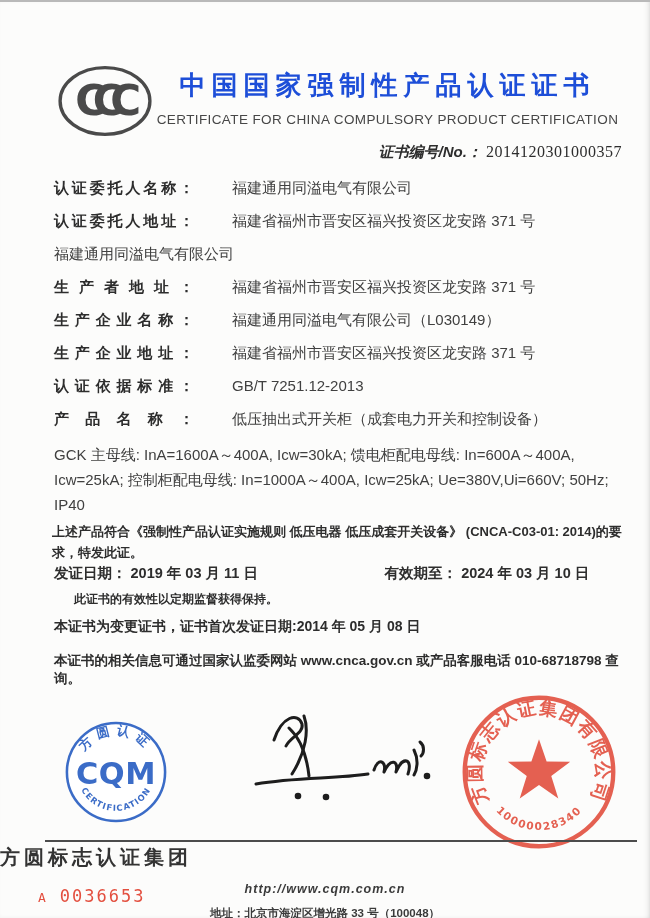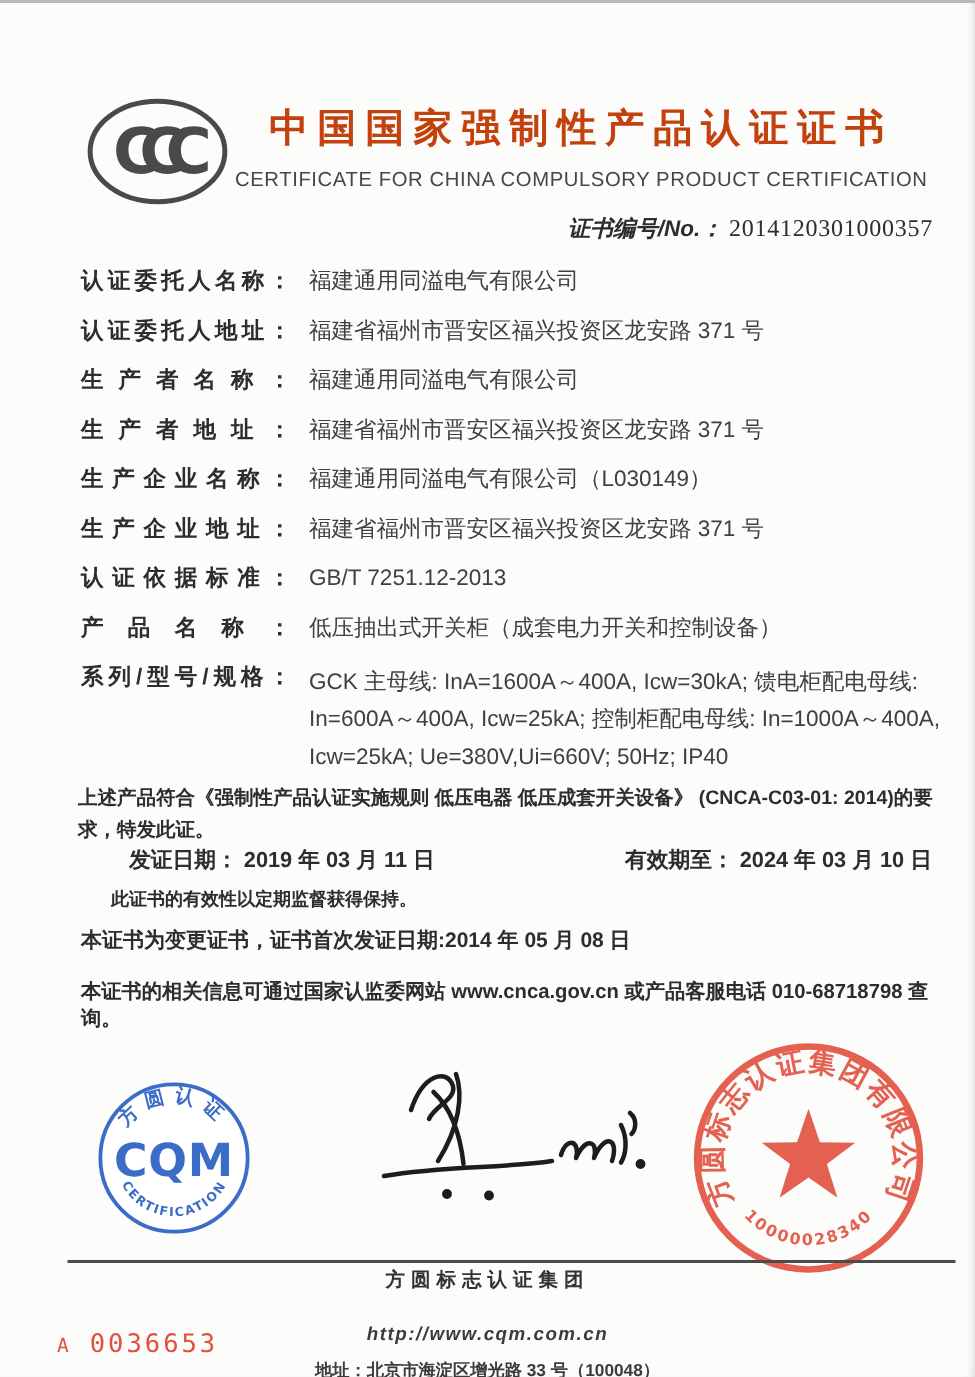--- a/index.html
+++ b/index.html
@@ -7,47 +7,47 @@
     position:relative;width:650px;height:918px;margin:0 auto;
     background:#fcfcfb;overflow:hidden;
     font-family:"Liberation Sans","DejaVu Sans",sans-serif;
     color:#2d2d2d;
     border-top:2px solid #b9b9b9;
     box-shadow:inset -5px 0 7px -6px rgba(0,0,0,.25), inset 0 -4px 6px -5px rgba(0,0,0,.15);
   }
   
   .ccc-logo{position:absolute;left:52px;top:56px;width:106px;height:86px;}
   .title-block{position:absolute;left:150px;right:25px;top:66px;text-align:center;}
-  .cert-title{font-size:26px;font-weight:700;letter-spacing:6px;color:#c2410c;
+  .cert-title{font-size:26px;font-weight:700;letter-spacing:6px;color:#1d4ed8;
     font-family:"Liberation Serif","DejaVu Serif",serif;}
   .cert-subtitle{font-size:13.5px;color:#474747;margin-top:9px;letter-spacing:.4px;}
   .certno-line{position:absolute;right:28px;top:141px;font-size:15px;white-space:nowrap;}
   .certno-label{font-weight:700;font-style:italic;}
   .certno-value{font-family:"Liberation Serif","DejaVu Serif",serif;font-size:16px;letter-spacing:.5px;}
   
   .fields{position:absolute;left:54px;right:22px;top:176px;}
-  .frow{display:flex;margin-bottom:13px;font-size:15px;line-height:20px;}
+  .frow{display:flex;margin-bottom:13px;font-size:15px;line-height:20px;gap:26px;}
   .flabel{flex:0 0 140px;font-weight:700;text-align:justify;text-align-last:justify;margin-right:12px;white-space:normal;}
   .fvalue{flex:1;color:#404040;}
   .series .fvalue{line-height:25px;}
   
   .statement{position:absolute;left:52px;right:24px;top:519px;font-size:13px;font-weight:700;line-height:21px;}
   .dates{position:absolute;left:54px;right:26px;top:562px;display:flex;font-size:14.5px;font-weight:700;}
-  .dates .left{flex:0 0 58%;margin-left:32px;}
+  .dates .left{flex:0 0 58%;}
   .note{position:absolute;left:54px;right:24px;font-weight:700;}
   .note1{top:589px;font-size:12px;margin-left:20px;}
   .note2{top:616px;font-size:14px;}
   .note3{top:650px;font-size:13.5px;}
   
   .cqm-stamp{position:absolute;left:62px;top:716px;width:108px;height:108px;}
   .signature{position:absolute;left:246px;top:698px;width:185px;height:115px;}
   .red-stamp{position:absolute;left:452px;top:688px;width:174px;height:164px;opacity:.9;}
   
   .footer-rule{position:absolute;left:45px;right:13px;top:838px;border-top:2px solid #4c4c4c;}
-  .footer-org{position:absolute;left:0;right:0;top:842px;text-align:center;font-size:13px;
+  .footer-org{position:absolute;left:0;right:0;top:842px;text-align:left;font-size:20px;
     font-weight:700;letter-spacing:4px;color:#333;}
   .footer-addr{position:absolute;left:0;right:0;top:864px;text-align:center;font-size:11.5px;font-weight:700;color:#3b3b3b;margin-top:40px;}
   .footer-url{position:absolute;left:0;right:0;top:880px;text-align:center;font-size:12.5px;
     font-weight:700;letter-spacing:1px;color:#3b3b3b;font-style:italic;}
   .serial{position:absolute;left:38px;top:884px;color:#e34f3f;
     font-family:"DejaVu Sans Mono","Liberation Mono",monospace;font-size:17px;}
   .serial .pfx{font-size:13px;margin-right:14px;}
   .serial .num{letter-spacing:2px;}
 </style>
 </head>
@@ -73,21 +73,20 @@
   <div class="fields">
     <div class="frow">
       <span class="flabel">认证委托人名称：</span>
       <span class="fvalue">福建通用同溢电气有限公司</span>
     </div>
     <div class="frow">
       <span class="flabel">认证委托人地址：</span>
       <span class="fvalue">福建省福州市晋安区福兴投资区龙安路 371 号</span>
     </div>
     <div class="frow">
-      <span class="flabel">生 产 者 名 称 ：</span>
       <span class="fvalue">福建通用同溢电气有限公司</span>
     </div>
     <div class="frow">
       <span class="flabel">生 产 者 地 址 ：</span>
       <span class="fvalue">福建省福州市晋安区福兴投资区龙安路 371 号</span>
     </div>
     <div class="frow">
       <span class="flabel">生产企业名称：</span>
       <span class="fvalue">福建通用同溢电气有限公司（L030149）</span>
     </div>
@@ -97,21 +96,20 @@
     </div>
     <div class="frow">
       <span class="flabel">认证依据标准：</span>
       <span class="fvalue">GB/T 7251.12-2013</span>
     </div>
     <div class="frow">
       <span class="flabel">产 品 名 称 ：</span>
       <span class="fvalue">低压抽出式开关柜（成套电力开关和控制设备）</span>
     </div>
     <div class="frow series">
-      <span class="flabel">系列/型号/规格：</span>
       <span class="fvalue">GCK 主母线: InA=1600A～400A, Icw=30kA; 馈电柜配电母线: In=600A～400A, Icw=25kA; 控制柜配电母线: In=1000A～400A, Icw=25kA; Ue=380V,Ui=660V; 50Hz; IP40</span>
     </div>
   </div>
 
   <div class="statement">上述产品符合《强制性产品认证实施规则 低压电器 低压成套开关设备》 (CNCA-C03-01: 2014)的要求，特发此证。</div>
 
   <div class="dates">
     <div class="left">
       <span>发证日期：</span>
       <span>2019 年 03 月 11 日</span>

